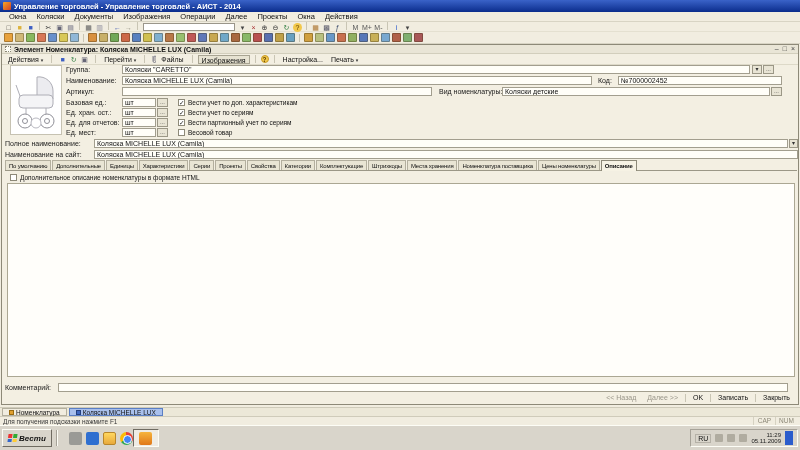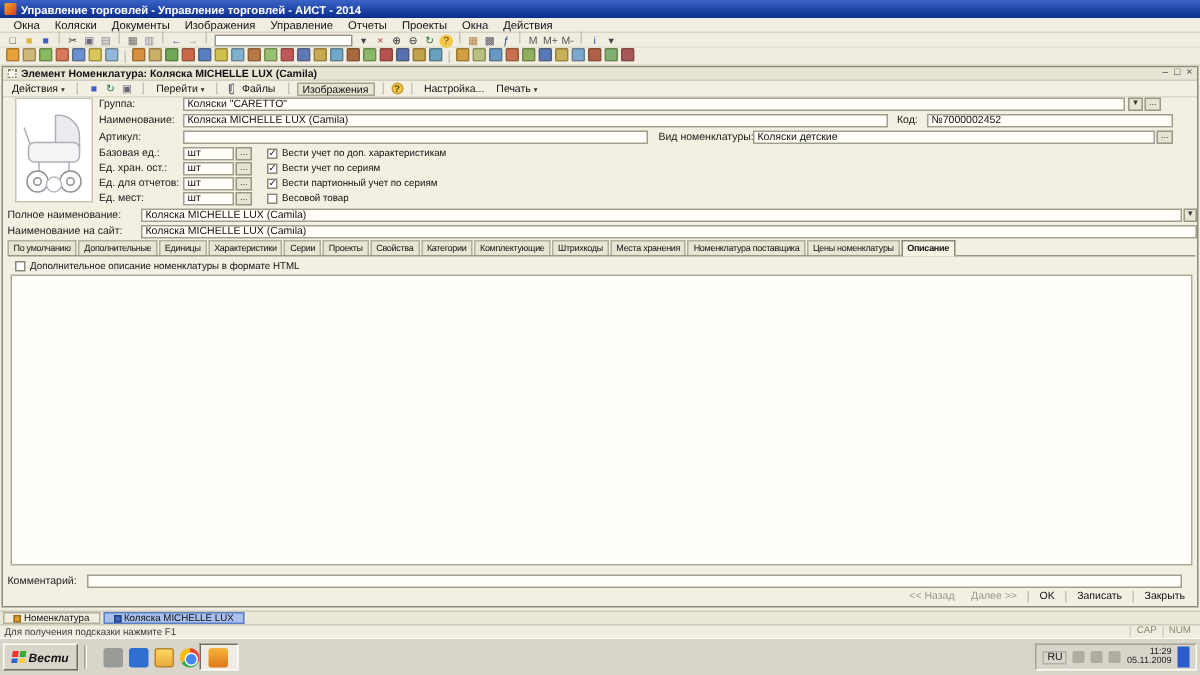--- a/index.html
+++ b/index.html
@@ -111,22 +111,22 @@
   <div class="titlebar">
     <span class="appicon"></span>
     <span>Управление торговлей - Управление торговлей - АИСТ - 2014</span>
   </div>
 
   <div class="menubar">
       <span class="menuitem">Окна</span>
       <span class="menuitem">Коляски</span>
       <span class="menuitem">Документы</span>
       <span class="menuitem">Изображения</span>
-      <span class="menuitem">Управление</span>
-      <span class="menuitem">Отчеты</span>
+      <span class="menuitem">Операции</span>
+      <span class="menuitem">Далее</span>
       <span class="menuitem">Проекты</span>
       <span class="menuitem">Окна</span>
       <span class="menuitem">Действия</span>
     </div>
 
   <div class="toolbar1">
     <span><span class="ticon" style="color: rgb(85, 80, 74);">□</span><span class="ticon" style="color: rgb(220, 178, 60);">■</span><span class="ticon" style="color: rgb(61, 95, 196);">■</span><span class="tsep"></span><span class="ticon" style="color: rgb(51, 51, 51);">✂</span><span class="ticon" style="color: rgb(102, 102, 119);">▣</span><span class="ticon" style="color: rgb(119, 119, 136);">▤</span><span class="tsep"></span><span class="ticon" style="color: rgb(102, 102, 102);">▦</span><span class="ticon" style="color: rgb(136, 136, 153);">▥</span><span class="tsep"></span><span class="ticon" style="color: rgb(58, 86, 176);">←</span><span class="ticon" style="color: rgb(154, 150, 138);">→</span><span class="tsep"></span></span>
     <input class="findbox" value="" style="">
     <span><span class="ticon" style="color: rgb(68, 68, 68);">▾</span><span class="ticon" style="color: rgb(170, 51, 51);">×</span><span class="ticon" style="color: rgb(51, 51, 51);">⊕</span><span class="ticon" style="color: rgb(51, 51, 51);">⊖</span><span class="ticon" style="color: rgb(42, 122, 60);">↻</span><span class="ticon" style="background: rgb(242, 200, 75); color: rgb(90, 60, 0); border-radius: 50%;">?</span><span class="tsep"></span><span class="ticon" style="color: rgb(176, 124, 58);">▦</span><span class="ticon" style="color: rgb(85, 85, 102);">▩</span><span class="ticon" style="color: rgb(51, 68, 102);">ƒ</span><span class="tsep"></span><span class="ticon" style="color: rgb(85, 85, 85);">M</span><span class="ticon" style="color: rgb(85, 85, 85);">M+</span><span class="ticon" style="color: rgb(85, 85, 85);">M-</span><span class="tsep"></span><span class="ticon" style="color: rgb(34, 85, 204);">i</span><span class="ticon" style="color: rgb(68, 68, 68);">▾</span></span>
   </div>

